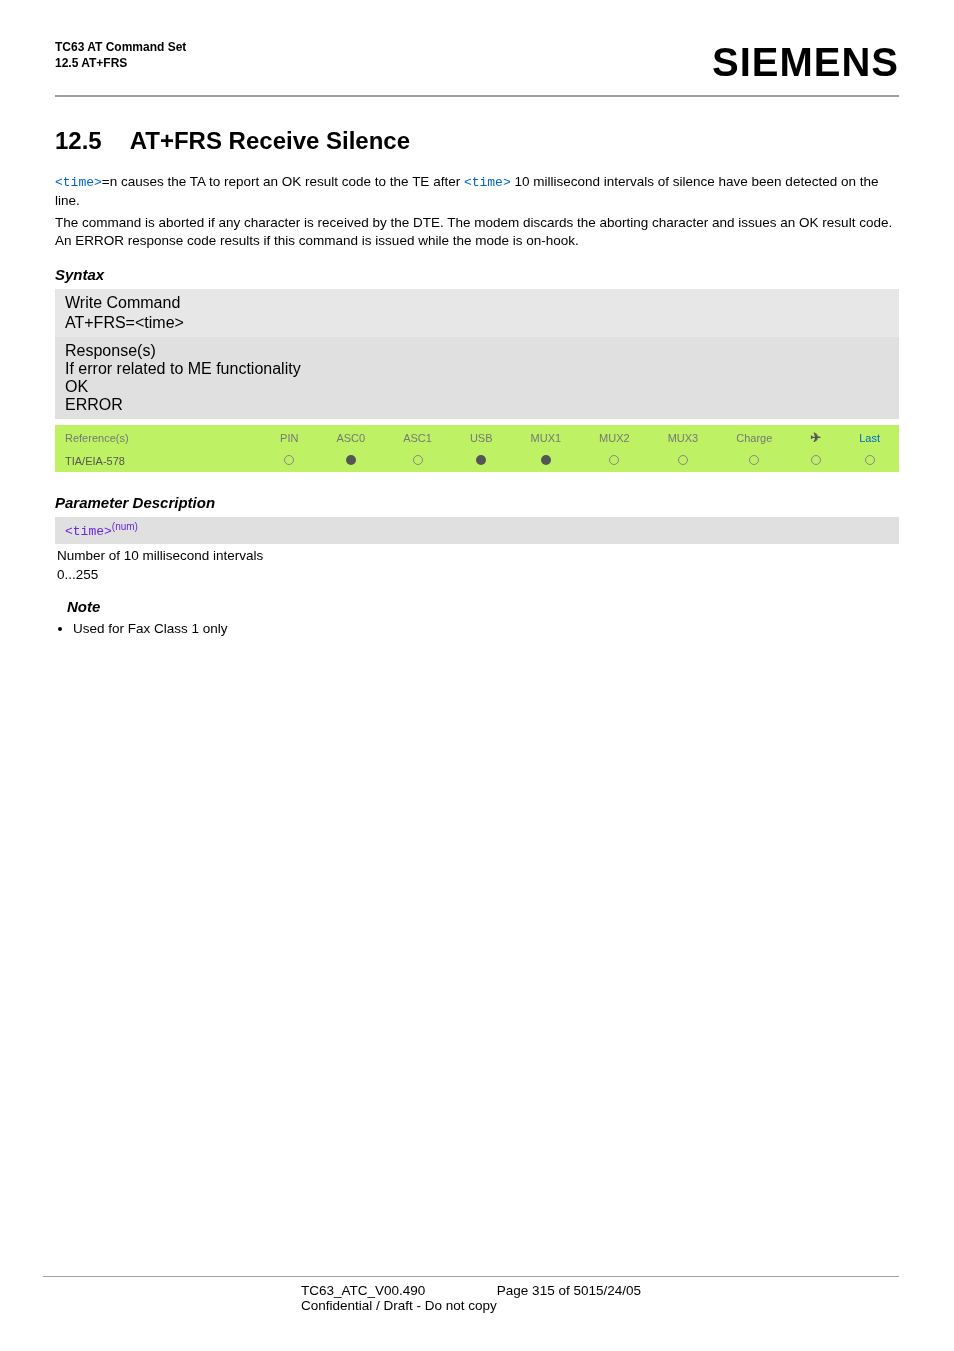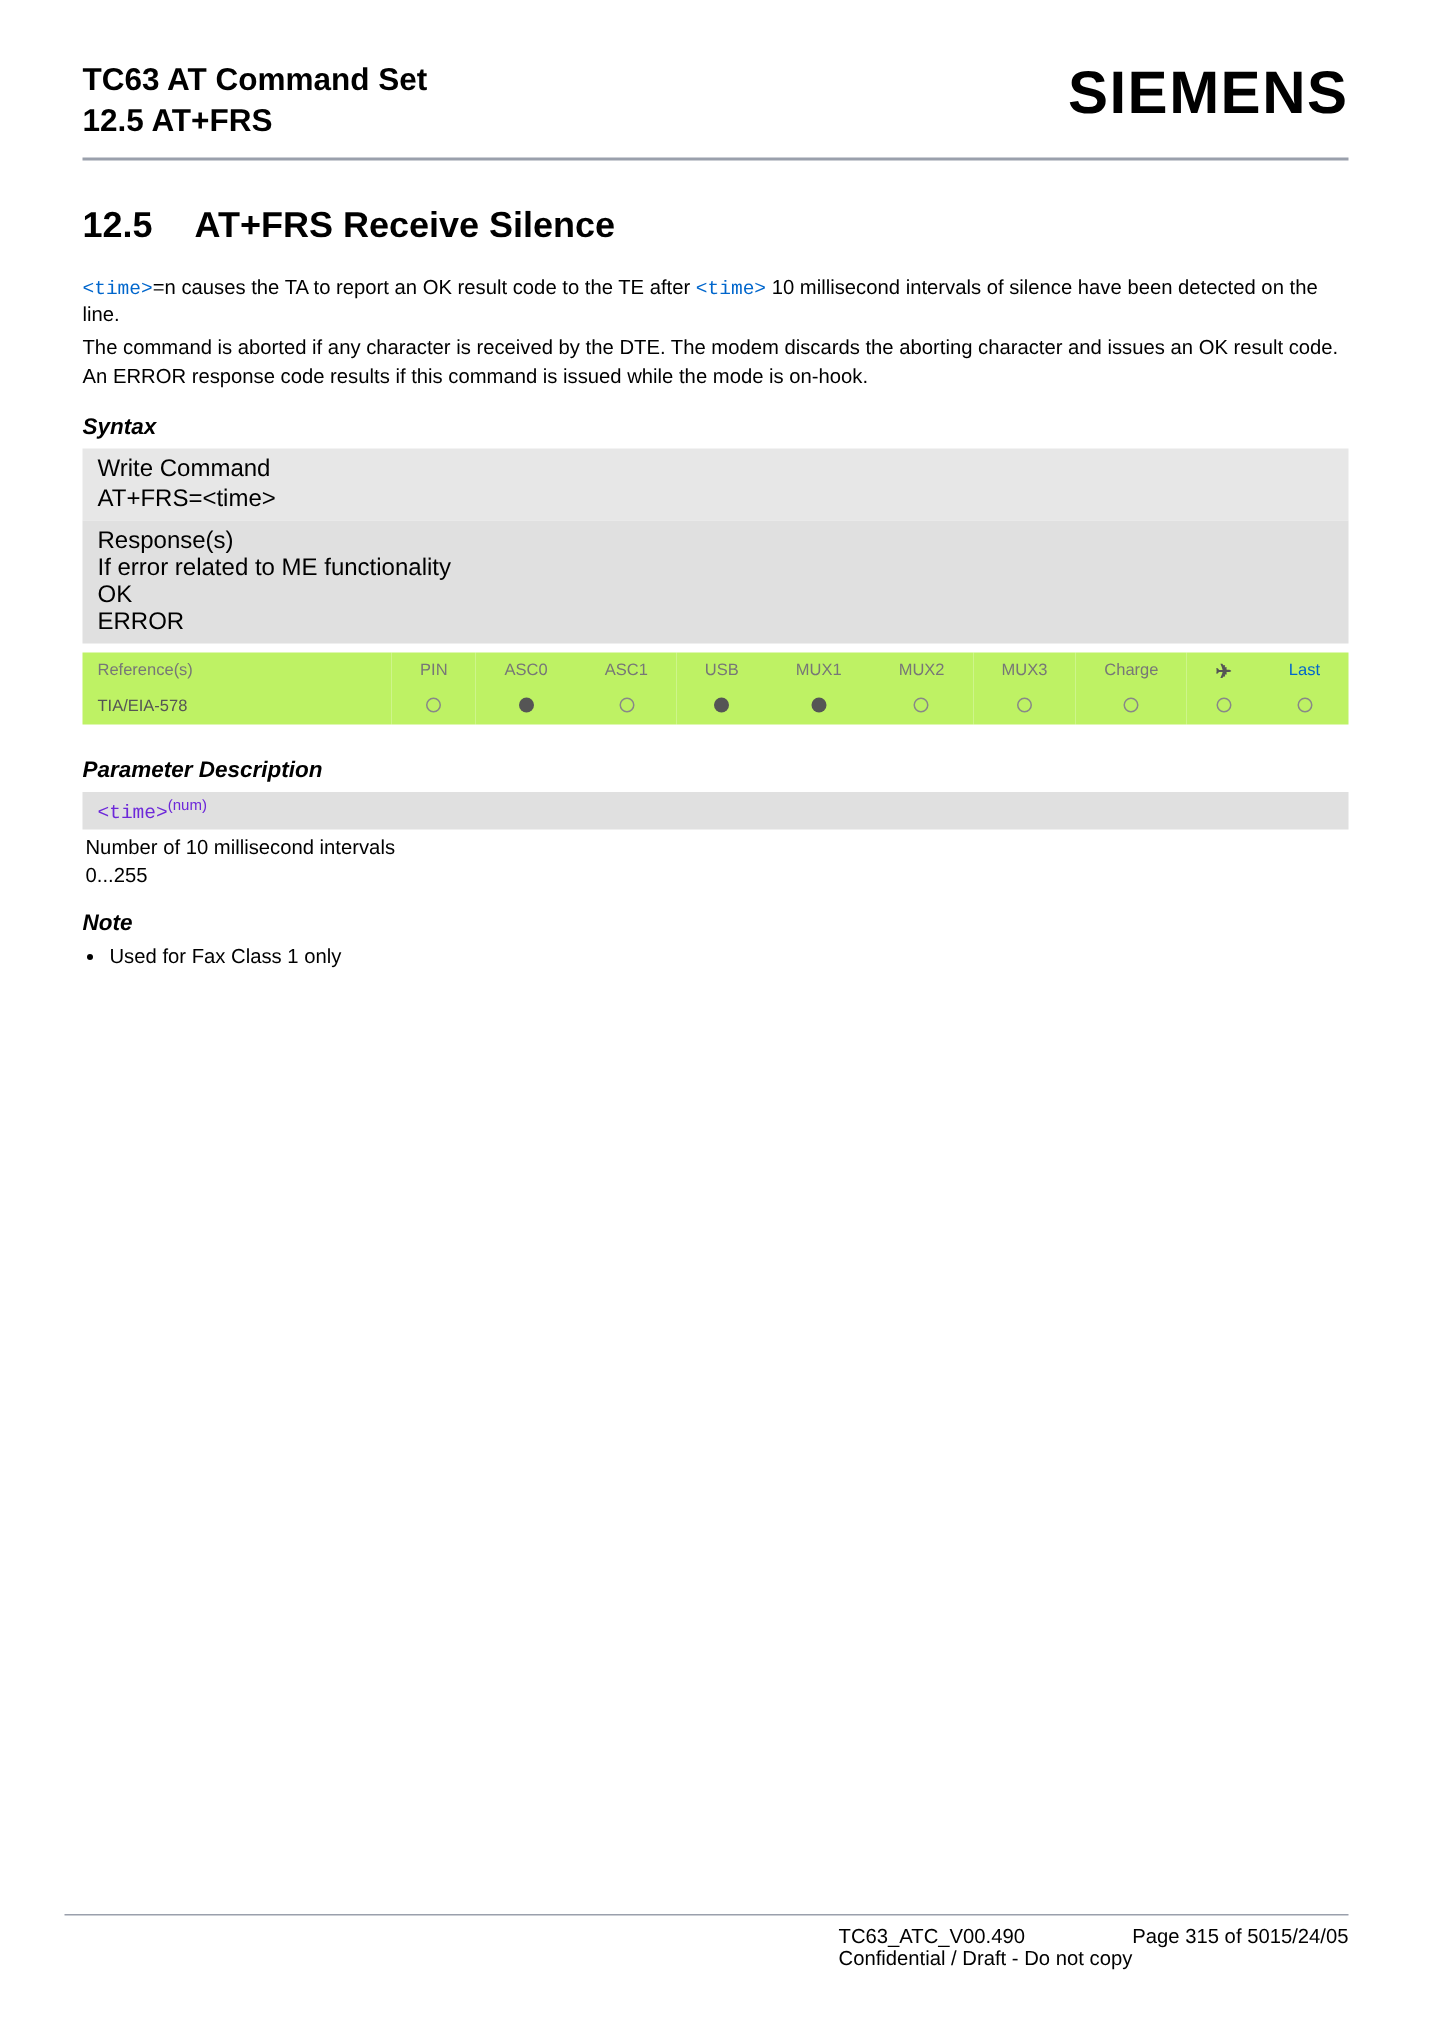--- a/index.html
+++ b/index.html
@@ -13,21 +13,21 @@
     padding: 40px 55px;
   }
   .header {
     display: flex;
     justify-content: space-between;
     align-items: flex-start;
     margin-bottom: 10px;
   }
   .header-left {
     font-weight: bold;
-    font-size: 21px;
+    font-size: 12px;
     line-height: 1.3;
   }
   .header-right {
     font-weight: bold;
     font-size: 40px;
     letter-spacing: 1px;
     color: #000;
   }
   .header-hr {
     border: none;
@@ -111,21 +111,21 @@
   }
   .footer {
     position: absolute;
     bottom: 38px;
     left: 43px;
     right: 55px;
     border-top: 1px solid #9aa0ac;
     padding-top: 6px;
     font-size: 13.5px;
     display: flex;
-    justify-content: flex-end;
+    justify-content: center;
   }
 </style>
 </head>
 <body>
 
 <div class="header">
   <div class="header-left">
     <div>TC63 AT Command Set</div>
     <div>12.5 AT+FRS</div>
   </div>
@@ -188,21 +188,21 @@
 </tbody>
   </table>
 
 <h3 class="subhead" style="margin-top:22px;">Parameter Description</h3>
 <div class="param-box">
   <span>&lt;time&gt;</span><sup>(num)</sup>
 </div>
 <div class="plain-line">Number of 10 millisecond intervals</div>
 <div class="plain-line">0...255</div>
 
-<h3 class="subhead" style="margin-top:16px;">Note</h3>
+<h3 class="subhead" style="margin-top:16px;margin-left:12px;">Note</h3>
 <ul class="note-list">
   <li>Used for Fax Class 1 only</li>
 </ul>
 
 <div class="footer">
   <div>
     <span>TC63_ATC_V00.490</span><br>
     <span>Confidential / Draft - Do not copy</span>
   </div>
   <div>Page 315 of 501</div>

